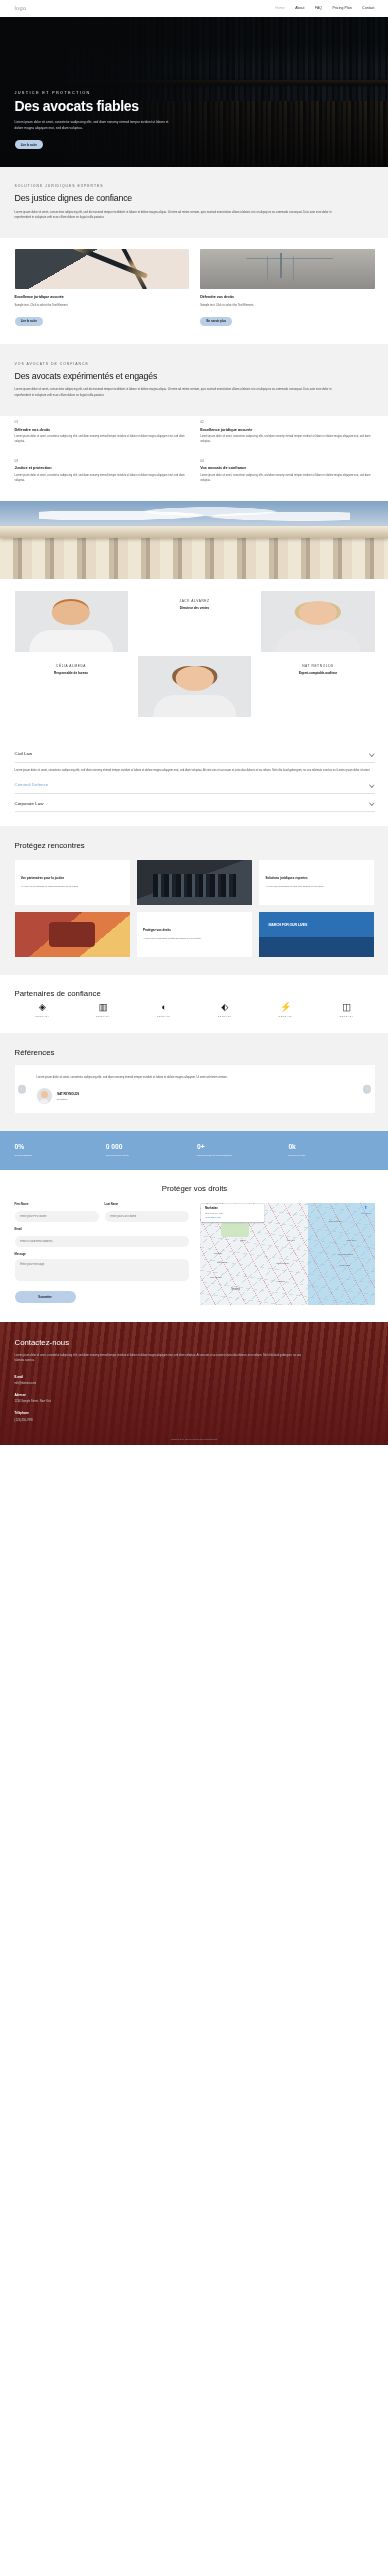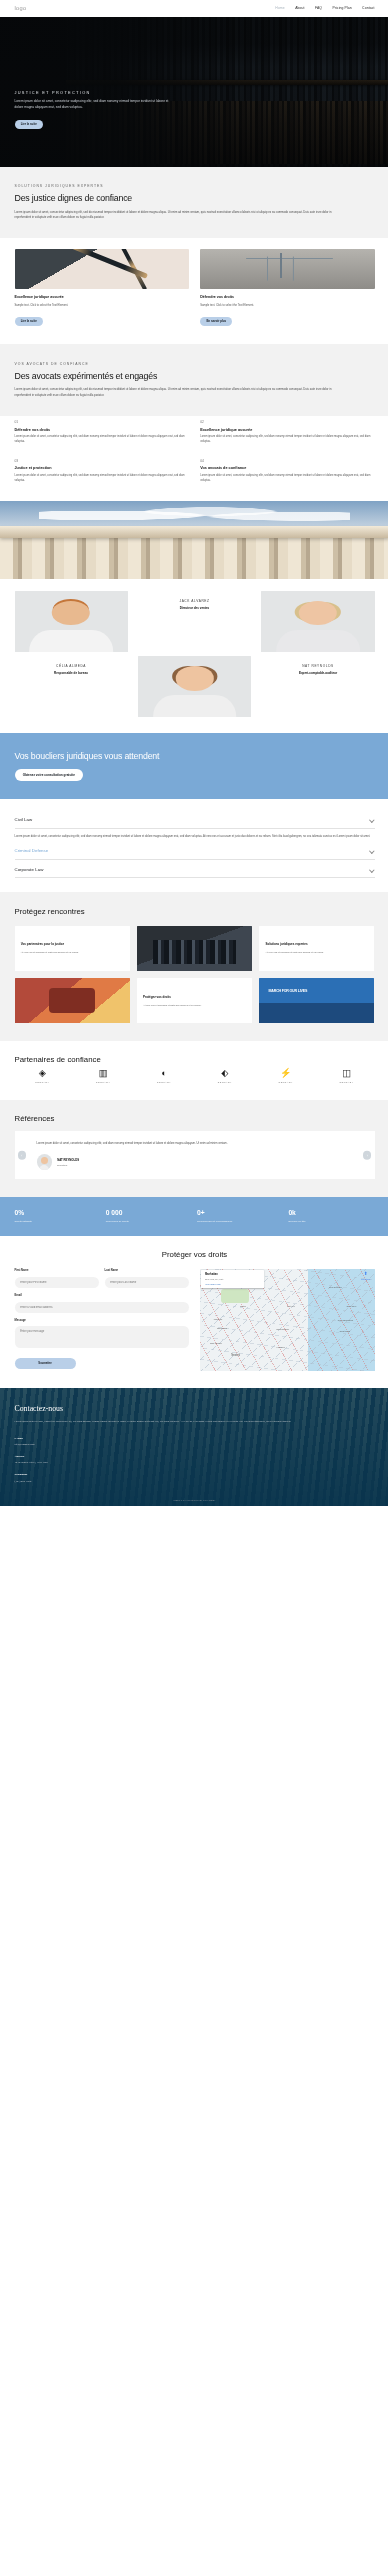--- a/index.html
+++ b/index.html
@@ -283,21 +283,21 @@
   }
   .mapcard .mt { font-size:2.6px; font-weight:700; color:#1a1a1a; }
   .mapcard .ms { font-size:2.2px; color:#6d6d6d; margin:1.6px 0 2.6px; }
   .mapcard .ml { font-size:2.2px; color:#3a76c2; }
   .mapdir { position:absolute; right:4.1px; top:3.6px; text-align:center; }
   .mapdir .pin { font-size:4.7px; color:#4285f4; line-height:1; }
   .mapdir .dl { font-size:2.1px; color:#4285f4; margin-top:1px; }
   .mlabel { position:absolute; font-size:2.1px; color:#5b5b5b; }
 
   
-  .footer { position:relative; background:#0c4a6e; color:#e6e8ea; padding:15.6px 14.5px 5.2px; overflow:hidden;font-family:Liberation Serif, serif; }
+  .footer { position:relative; background:#7f1d1d; color:#e6e8ea; padding:15.6px 14.5px 5.2px; overflow:hidden; }
   .fbg { position:absolute; inset:0; opacity:.30;
     background:
       linear-gradient(180deg,rgba(0,0,0,.2),rgba(0,0,0,.85)),
       repeating-linear-gradient(96deg,#6d5c3f 0 4.7px,#2b2318 4.7px 7.8px,#8a754f 7.8px 11.4px,#1d1811 11.4px 15.6px);
   }
   .fcontent { position:relative; }
   .footer h2 { font-size:7.8px; font-weight:400; color:#fff; margin-bottom:6.2px; }
   .footer p.f { font-size:2.6px; color:#bfc4c9; line-height:2.0; max-width:290px; margin-bottom:11.4px; }
   .fitem { margin-bottom:8.3px; }
   .fitem .k { font-size:2.9px; font-weight:700; color:#fff; margin-bottom:3.1px; }
@@ -326,20 +326,21 @@
   <div class="hero">
     <div class="hero-bg">
       <div class="shelf"></div>
         <div class="shelf4"></div>
         <div class="shelf3"></div>
         <div class="shelf2"></div>
     </div>
     <div class="hero-veil"></div>
     <div class="hero-content">
       <div class="eyebrow">JUSTICE ET PROTECTION</div>
+      <h1>Des avocats fiables</h1>
       <p>Lorem ipsum dolor sit amet, consetetur sadipscing elitr, sed diam nonumy eirmod tempor invidunt ut labore et dolore magna aliquyam erat, sed diam voluptua.</p>
       <button class="btn-blue">Lire la suite</button>
     </div>
   </div>
 
   <div class="sec grey">
     <div class="kicker">SOLUTIONS JURIDIQUES EXPERTES</div>
     <h2 class="big">Des justice dignes de confiance</h2>
     <p class="body">Lorem ipsum dolor sit amet, consectetur adipiscing elit, sed do eiusmod tempor incididunt ut labore et dolore magna aliqua. Ut enim ad minim veniam, quis nostrud exercitation ullamco laboris nisi ut aliquip ex ea commodo consequat. Duis aute irure dolor in reprehenderit in voluptate velit esse cillum dolore eu fugiat nulla pariatur.</p>
   </div>
@@ -425,24 +426,20 @@
             <div class="body"></div>
           </div>
       </div>
       <div class="tmember">
         <div class="tname">NAT REYNOLDS</div>
         <div class="trole">Expert-comptable-auditeur</div>
       </div>
     </div>
   </div>
 
-  <div class="cta">
-    <h2>Vos boucliers juridiques vous attendent</h2>
-    <button class="btn-white">Obtenez votre consultation gratuite</button>
-  </div>
 
   <div class="acc">
     <div class="accrow">
       <span class="t">Civil Law</span>
       <span class="chev"></span>
     </div>
     <div class="accbody">Lorem ipsum dolor sit amet, consetetur sadipscing elitr, sed diam nonumy eirmod tempor invidunt ut labore et dolore magna aliquyam erat, sed diam voluptua. At vero eos et accusam et justo duo dolores et ea rebum. Stet clita kasd gubergren, no sea takimata sanctus est Lorem ipsum dolor sit amet.</div>
 
     <div class="accrow blue">
       <span class="t">Criminal Defense</span>

